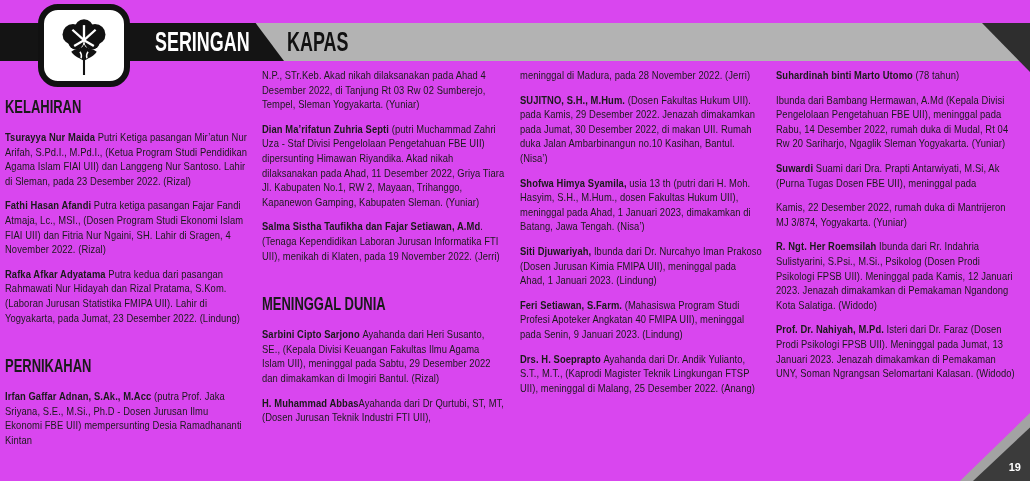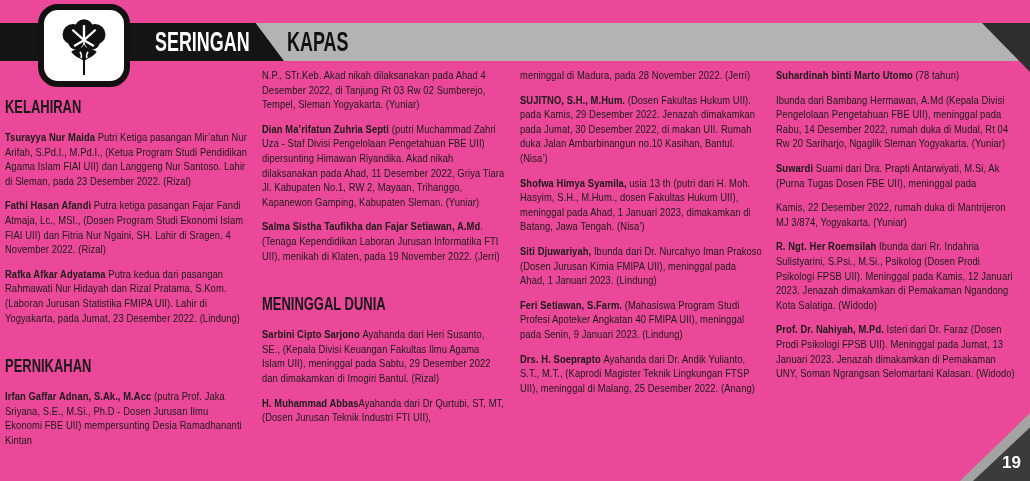--- a/index.html
+++ b/index.html
@@ -1,19 +1,19 @@
 <!DOCTYPE html>
 <html><head>
 <meta charset="utf-8">
 <style>
   html,body{margin:0;padding:0;background:#e8e8e8;}
   .page{
     position:relative;
     width:1030px;height:481px;
-    background:#ec4899;
+    background:#d946ef;
     overflow:hidden;
     font-family:"Liberation Sans", sans-serif;
     color:#1a1a1a;
   }
   
   .band-gray{
     position:absolute;left:250px;top:23px;width:780px;height:38px;
     background:#b3b3b3;z-index:1;
   }
   .band-black{
@@ -65,21 +65,21 @@
   .corner-light{
     position:absolute;inset:0;background:#a3a3a3;
     clip-path:polygon(30% 100%,100% 20%,100% 100%);
   }
   .corner-dark{
     position:absolute;inset:0;background:#3b3b3b;
     clip-path:polygon(43% 100%,100% 37%,100% 100%);
   }
   .pagenum{
     position:absolute;right:9px;bottom:8px;
-    color:#ffffff;font-size:17px;font-weight:bold;
+    color:#ffffff;font-size:11px;font-weight:bold;
     letter-spacing:0;
   }
 </style>
 </head>
 <body>
 
 <div class="page">
 
   <header>
     <div class="band-gray"></div>

